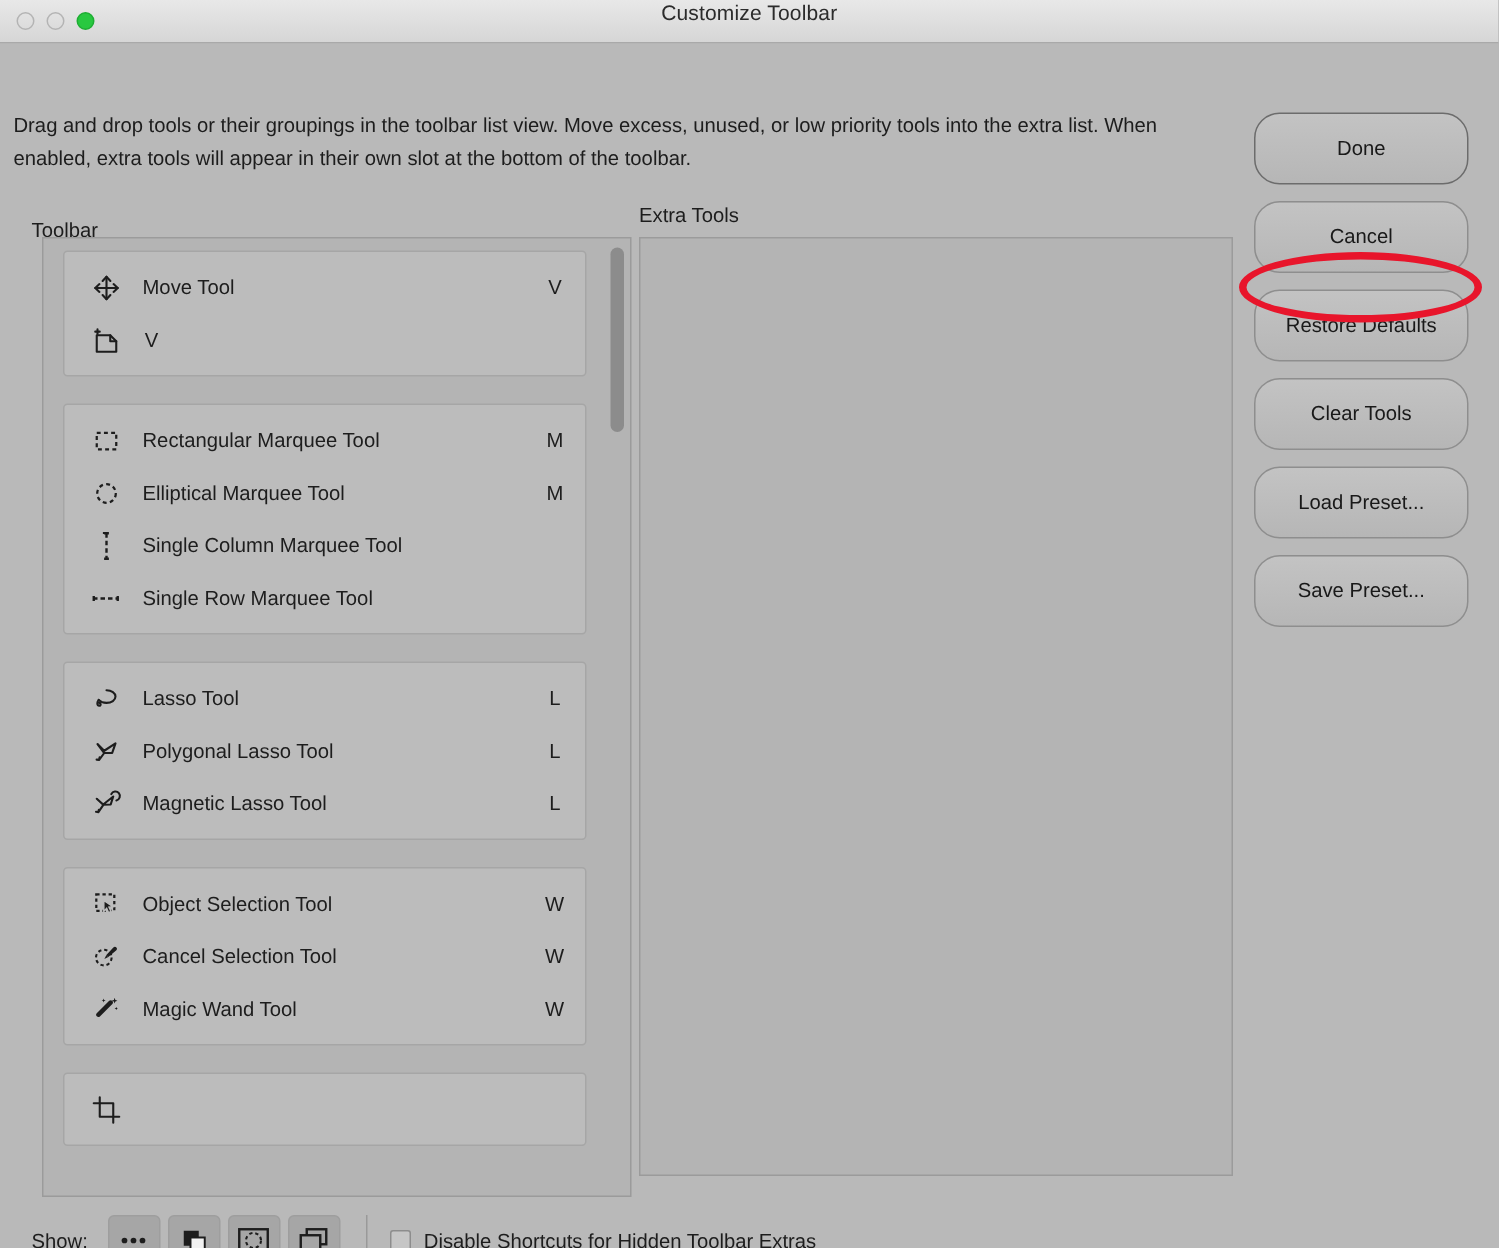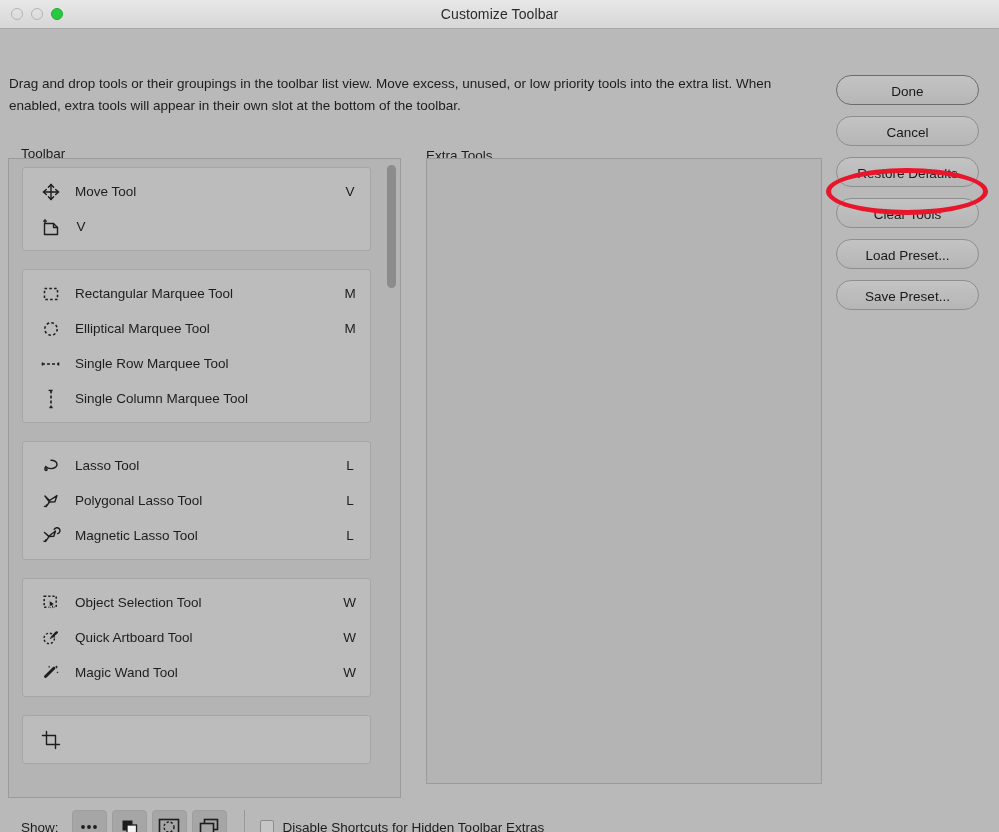--- a/index.html
+++ b/index.html
@@ -15,21 +15,21 @@
     -webkit-font-smoothing: antialiased;
   }
 
   
   .titlebar {
     position: relative;
     height: 28px;
     background: linear-gradient(to bottom, #e8e8e8 0%, #d6d6d6 100%);
     border-bottom: 1px solid #a9a9a9;
     display: flex;
-    align-items: center;
+    align-items: flex-start;
   }
   .traffic-lights {
     position: absolute;
     left: 11px;
     top: 0;
     height: 28px;
     display: flex;
     align-items: center;
     gap: 8px;
   }
@@ -73,32 +73,32 @@
     color: #1d1d1d;
   }
 
   
   .col-label {
     position: absolute;
     font-size: 13.5px;
     color: #1d1d1d;
   }
   .col-label.toolbar-label { left: 21px; top: 117px; }
-  .col-label.extra-label   { left: 426px; top: 119px; }
+  .col-label.extra-label   { left: 426px; top: 107px; }
 
   
   .list-panel {
     position: absolute;
     background: #b4b4b4;
     border: 1px solid #9b9b9b;
     box-sizing: border-box;
     overflow: hidden;
   }
   .list-panel.toolbar-panel {
-    left: 8px; top: 129px;
+    left: 28px; top: 129px;
     width: 393px; height: 640px;
   }
   .list-panel.extra-panel {
     left: 426px; top: 129px;
     width: 396px; height: 626px;
   }
   .panel-inner {
     position: absolute;
     left: 0; top: 0;
     right: 16px; bottom: 0;
@@ -169,21 +169,21 @@
   
   .button-col {
     position: absolute;
     left: 836px;
     top: 46px;
     width: 143px;
   }
   .dlg-button {
     display: block;
     width: 143px;
-    height: 30px;
+    height: 48px;
     margin-bottom: 11px;
     border-radius: 17px;
     border: 1px solid #8e8e8e;
     background: linear-gradient(to bottom, #c3c3c3 0%, #b6b6b6 100%);
     font-family: "Liberation Sans", sans-serif;
     font-size: 13.5px;
     color: #191919;
     line-height: 32px;
     box-sizing: border-box;
     cursor: default;
@@ -328,42 +328,42 @@
             <span class="tool-icon">
               <svg width="20" height="20" viewBox="0 0 20 20">
                 <circle cx="10" cy="10" r="6.2" stroke="#1d1d1d" fill="none" stroke-width="1.5" stroke-dasharray="2.6 2.2"></circle>
               </svg>
             </span>
             <span class="tool-name">Elliptical Marquee Tool</span>
             <span class="tool-shortcut">M</span>
           </div>
           <div class="tool-row">
             <span class="tool-icon">
+              <svg width="20" height="22" viewBox="0 0 20 22">
+                <g stroke="#1d1d1d" stroke-width="1.6" fill="none">
+                  <path d="M10 2.5v17" stroke-dasharray="3 2"></path>
+                  <path d="M8.4 3v-0.5h3.2M8.4 19.5h3.2"></path>
+                </g>
+              </svg>
+            </span>
+            <span class="tool-name">Single Column Marquee Tool</span>
+            <span class="tool-shortcut"></span>
+          </div>
+          <div class="tool-row">
+            <span class="tool-icon">
               <svg width="22" height="20" viewBox="0 0 22 20">
                 <g stroke="#1d1d1d" stroke-width="1.6" fill="none">
                   <path d="M2 10h17" stroke-dasharray="3 2"></path>
                   <path d="M2.5 8.4v3.2M18.5 8.4v3.2"></path>
                 </g>
               </svg>
             </span>
             <span class="tool-name">Single Row Marquee Tool</span>
             <span class="tool-shortcut"></span>
           </div>
-          <div class="tool-row">
-            <span class="tool-icon">
-              <svg width="20" height="22" viewBox="0 0 20 22">
-                <g stroke="#1d1d1d" stroke-width="1.6" fill="none">
-                  <path d="M10 2.5v17" stroke-dasharray="3 2"></path>
-                  <path d="M8.4 3v-0.5h3.2M8.4 19.5h3.2"></path>
-                </g>
-              </svg>
-            </span>
-            <span class="tool-name">Single Column Marquee Tool</span>
-            <span class="tool-shortcut"></span>
-          </div>
         </div>
         <div class="tool-group">
           <div class="tool-row">
             <span class="tool-icon">
               <svg width="20" height="20" viewBox="0 0 20 20">
                 <g stroke="#1d1d1d" fill="none" stroke-width="1.4" stroke-linecap="round" stroke-linejoin="round">
                   <path d="M10 4.2c3.4 0 6 1.9 6 4.2s-2.6 4.2-6 4.2c-2.2 0-4.1-.8-5.2-2"></path>
                   <path d="M4.8 10.6c-.6.7-.9 1.5-.9 2.3 0 1 .5 1.6 1.2 1.6.6 0 1-.4 1-1 0-.5-.3-.9-.8-.9"></path>
                 </g>
               </svg>
@@ -413,21 +413,21 @@
           <div class="tool-row">
             <span class="tool-icon">
               <svg width="20" height="20" viewBox="0 0 20 20">
                 <g>
                   <circle cx="8.2" cy="10.4" r="5.2" stroke="#1d1d1d" fill="none" stroke-width="1.4" stroke-dasharray="2.2 1.9"></circle>
                   <path d="M16.6 3.6c.6.6.5 1.3-.2 2L11.2 10 9.9 8.7l4.5-4.9c.7-.7 1.5-.8 2.2-.2z" fill="#1d1d1d"></path>
                   <path d="M9.9 8.7l-1.3 2.6 2.6-1.3z" fill="#1d1d1d"></path>
                 </g>
               </svg>
             </span>
-            <span class="tool-name">Quick Artboard Tool</span>
+            <span class="tool-name">Cancel Selection Tool</span>
             <span class="tool-shortcut">W</span>
           </div>
           <div class="tool-row">
             <span class="tool-icon">
               <svg width="20" height="20" viewBox="0 0 20 20">
                 <g>
                   <path d="M13.8 4.2c.7.7.7 1.5.1 2.1L5.6 14.6c-.6.6-1.5.6-2.1-.1-.6-.6-.6-1.4 0-2l8.3-8.3c.6-.6 1.4-.6 2 0z" fill="#1d1d1d"></path>
                   <path d="M15.4 2.2l.5 1.4 1.4.5-1.4.5-.5 1.4-.5-1.4-1.4-.5 1.4-.5z" fill="#1d1d1d"></path>
                   <path d="M8.1 2.6l.35 1 1 .35-1 .35-.35 1-.35-1-1-.35 1-.35z" fill="#1d1d1d"></path>
                   <path d="M16.5 8.2l.3.85.85.3-.85.3-.3.85-.3-.85-.85-.3.85-.3z" fill="#1d1d1d"></path>

